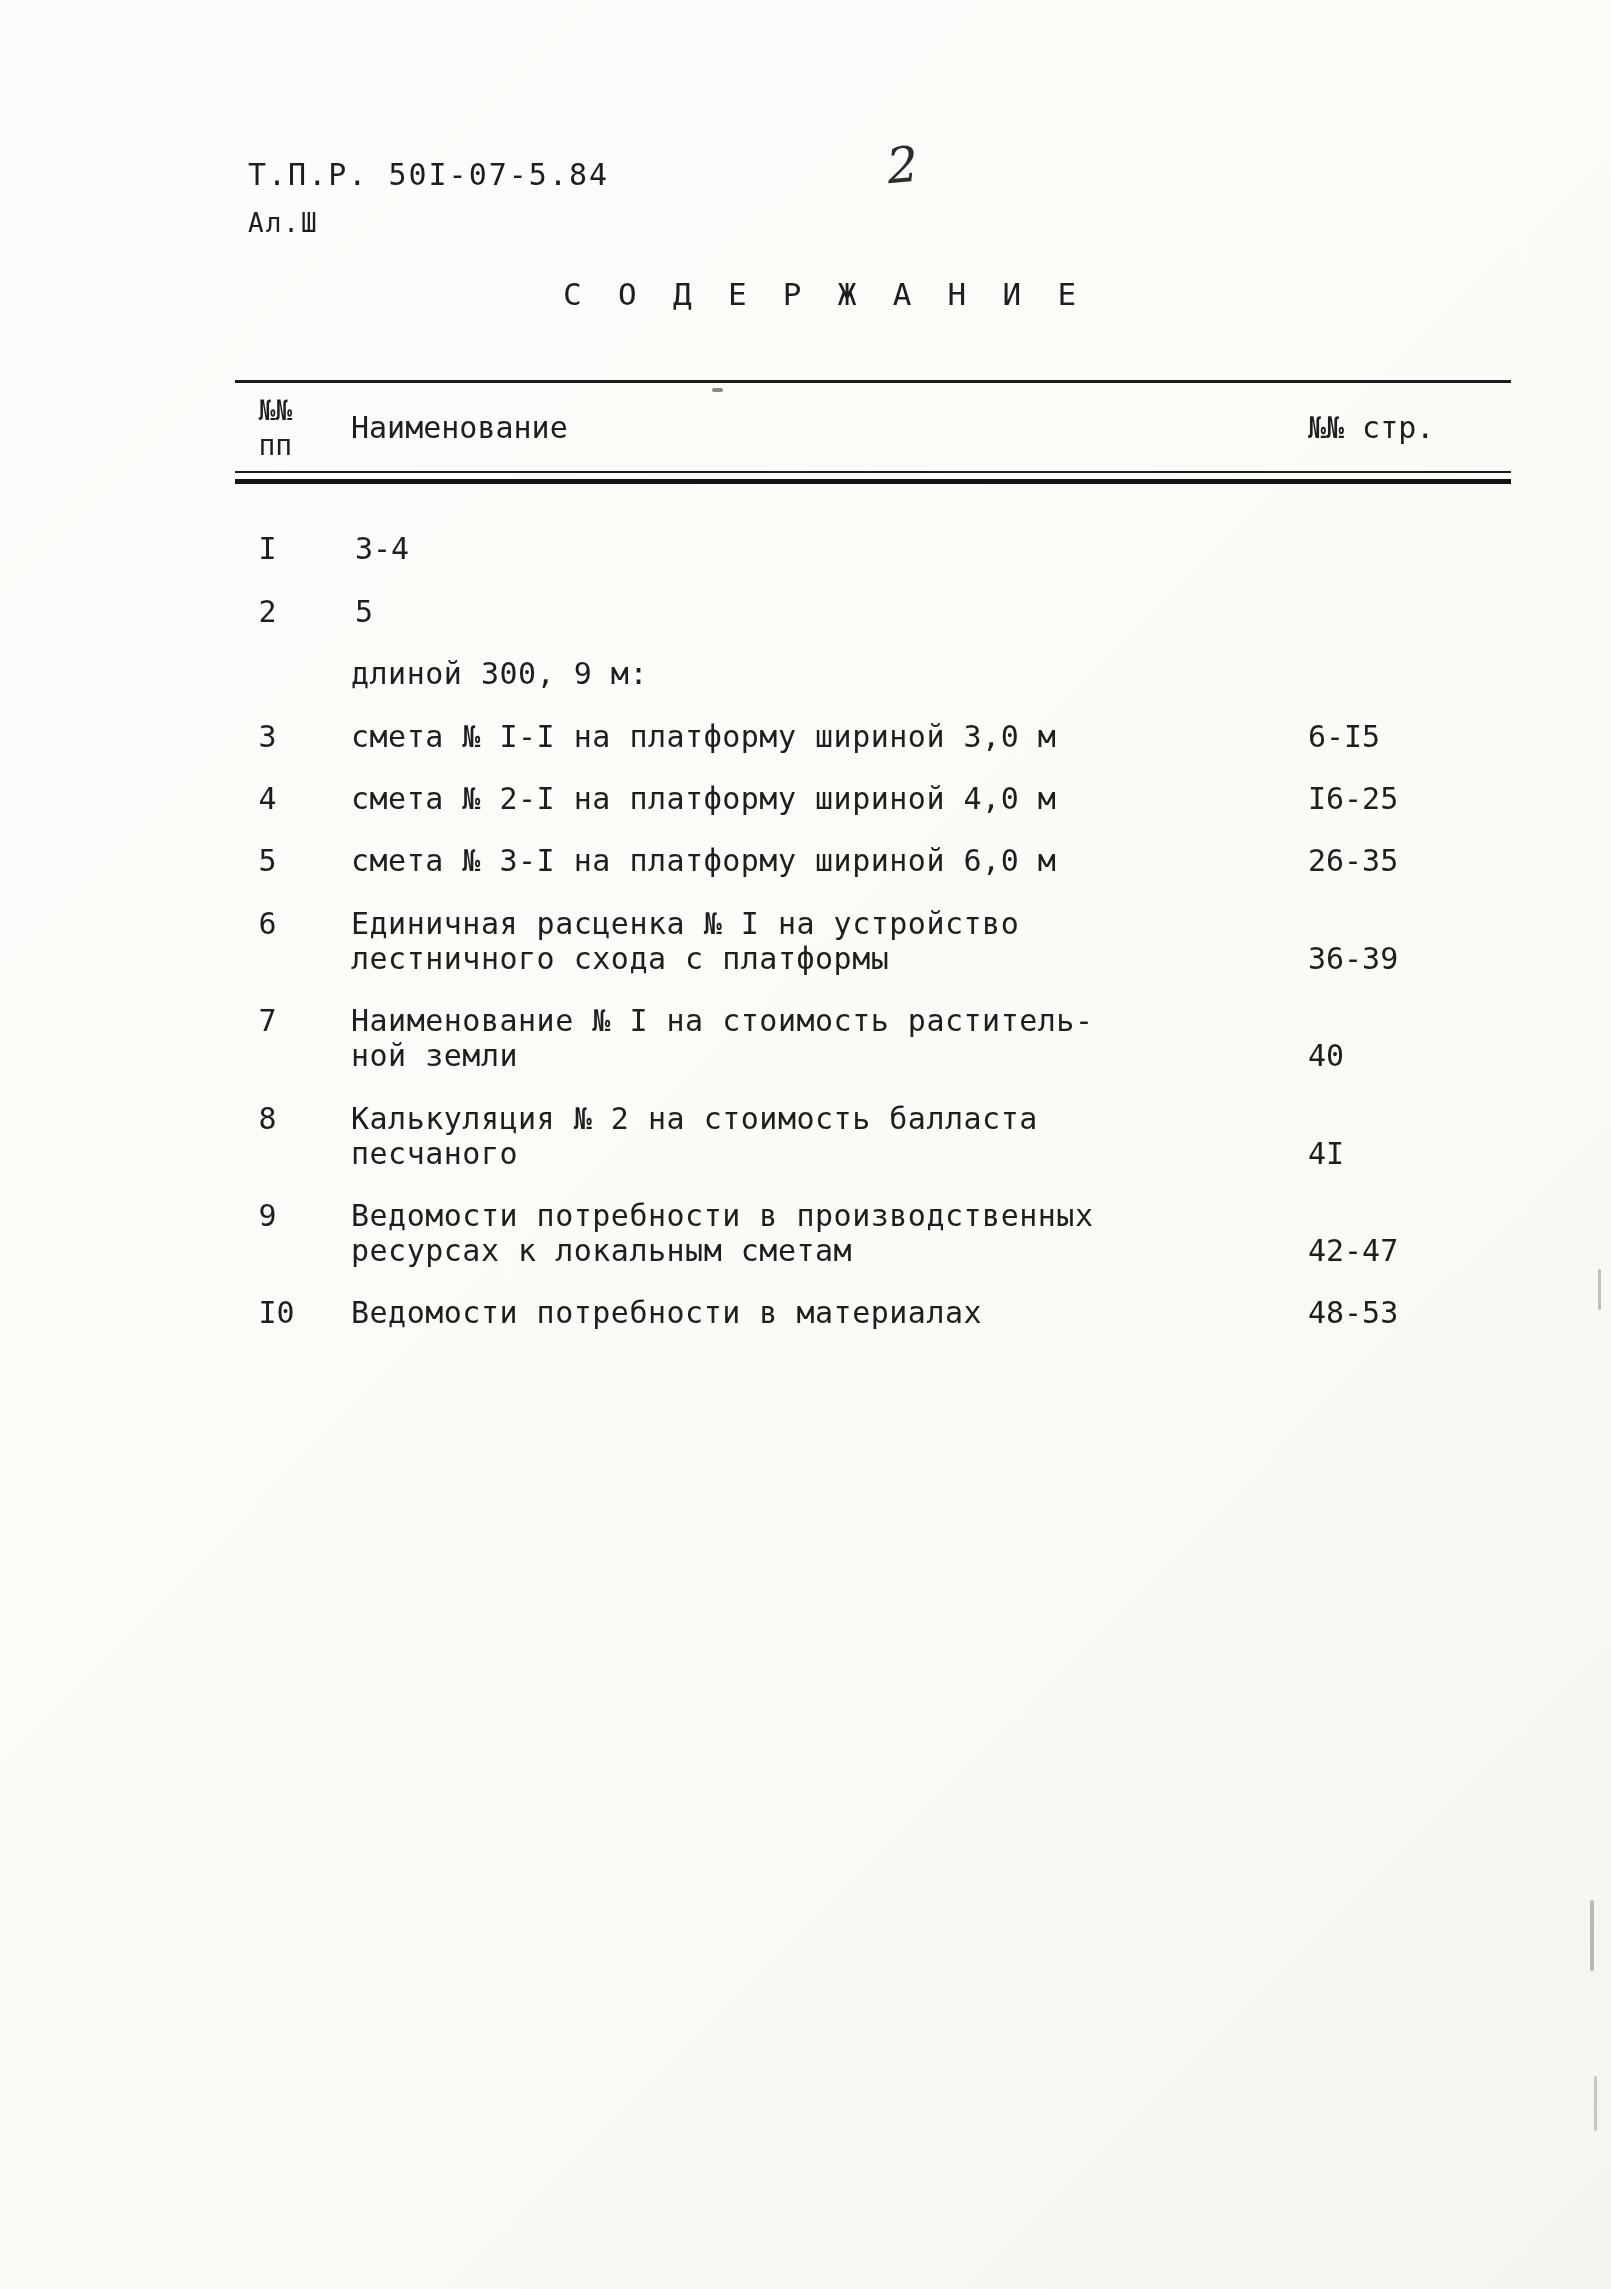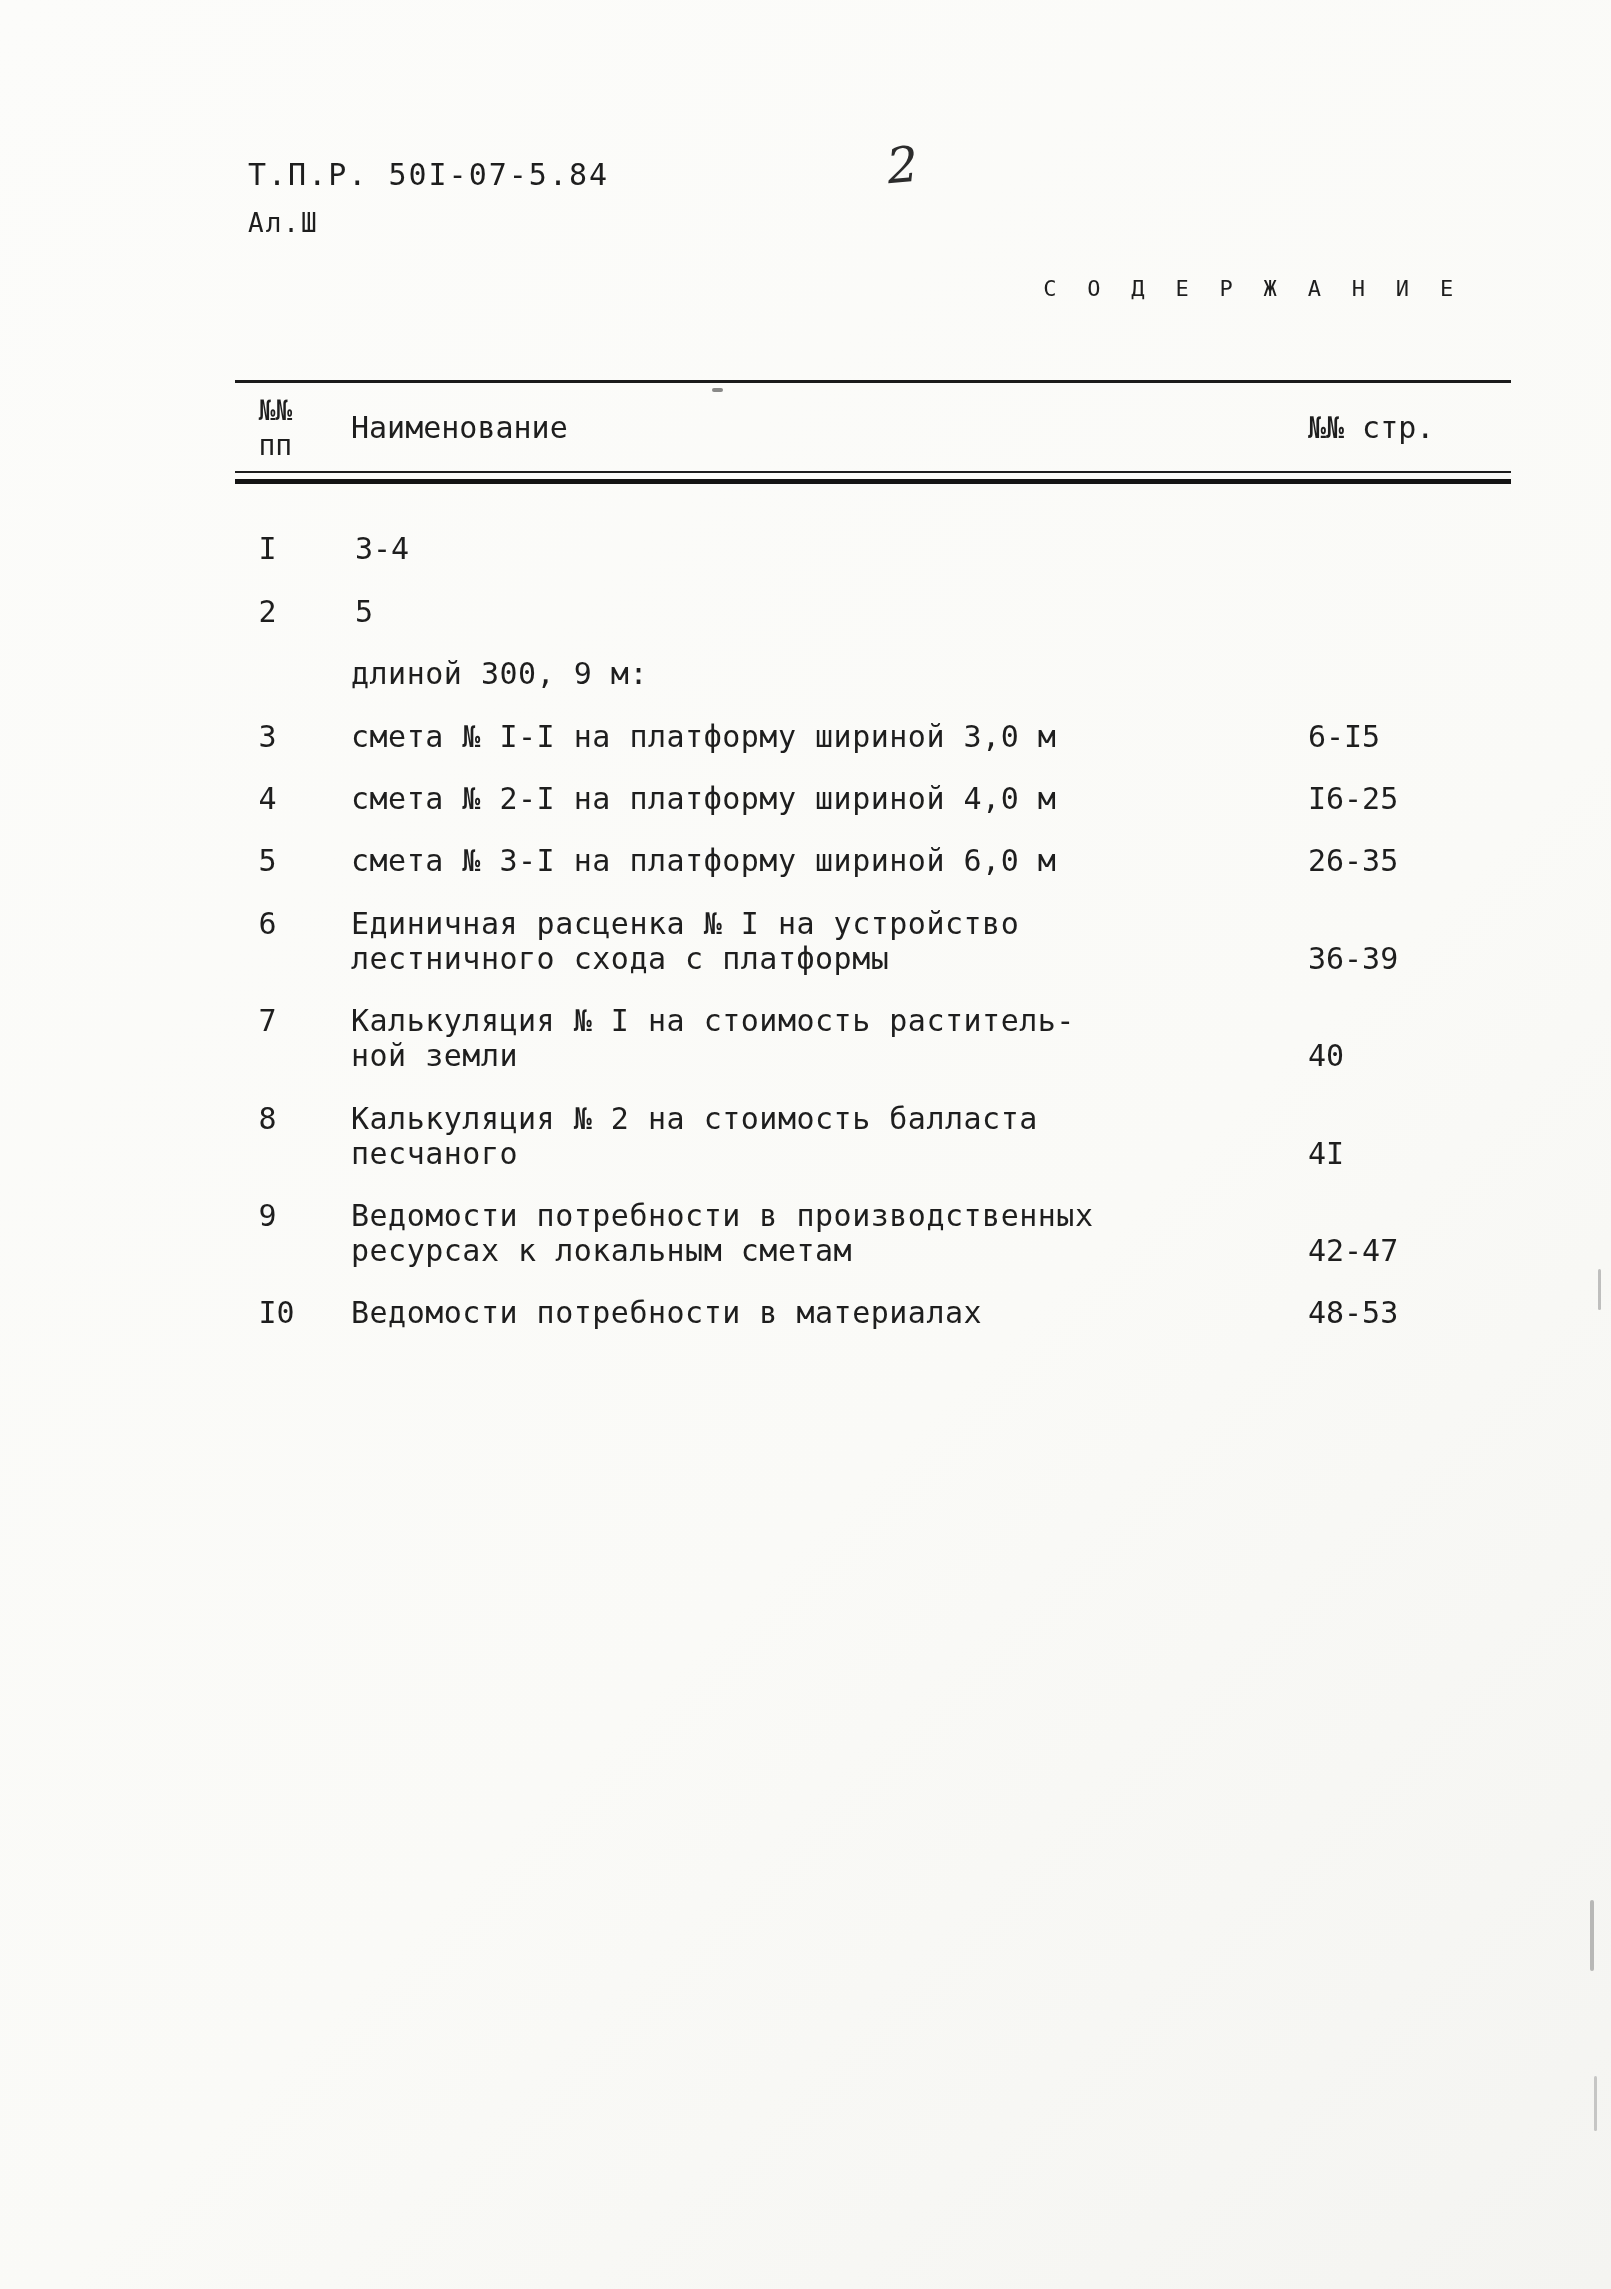--- a/index.html
+++ b/index.html
@@ -39,22 +39,22 @@
     font-style: italic;
     font-size: 49px;
     color: #2c2c2c;
     transform: rotate(-5deg);
   }
   .title {
     position: absolute;
     left: 186px;
     top: 276px;
     width: 1276px;
-    text-align: right;
-    font-size: 22px;
+    text-align: center;
+    font-size: 31px;
     letter-spacing: 8.8px;
     white-space: nowrap;
   }
   .toc {
     position: absolute;
     left: 235px;
     top: 380px;
     width: 1276px;
   }
   .toc-head {
@@ -172,21 +172,21 @@
 
   <div class="toc-row">
     <div class="cell-num">6</div>
     <div class="cell-name">Единичная расценка № I на устройство
 лестничного схода с платформы</div>
     <div class="cell-pages">36-39</div>
   </div>
 
   <div class="toc-row">
     <div class="cell-num">7</div>
-    <div class="cell-name">Калькуляция № I на стоимость раститель-
+    <div class="cell-name">Наименование № I на стоимость раститель-
 ной земли</div>
     <div class="cell-pages">40</div>
   </div>
 
   <div class="toc-row">
     <div class="cell-num">8</div>
     <div class="cell-name">Калькуляция № 2 на стоимость балласта
 песчаного</div>
     <div class="cell-pages">4I</div>
   </div>

